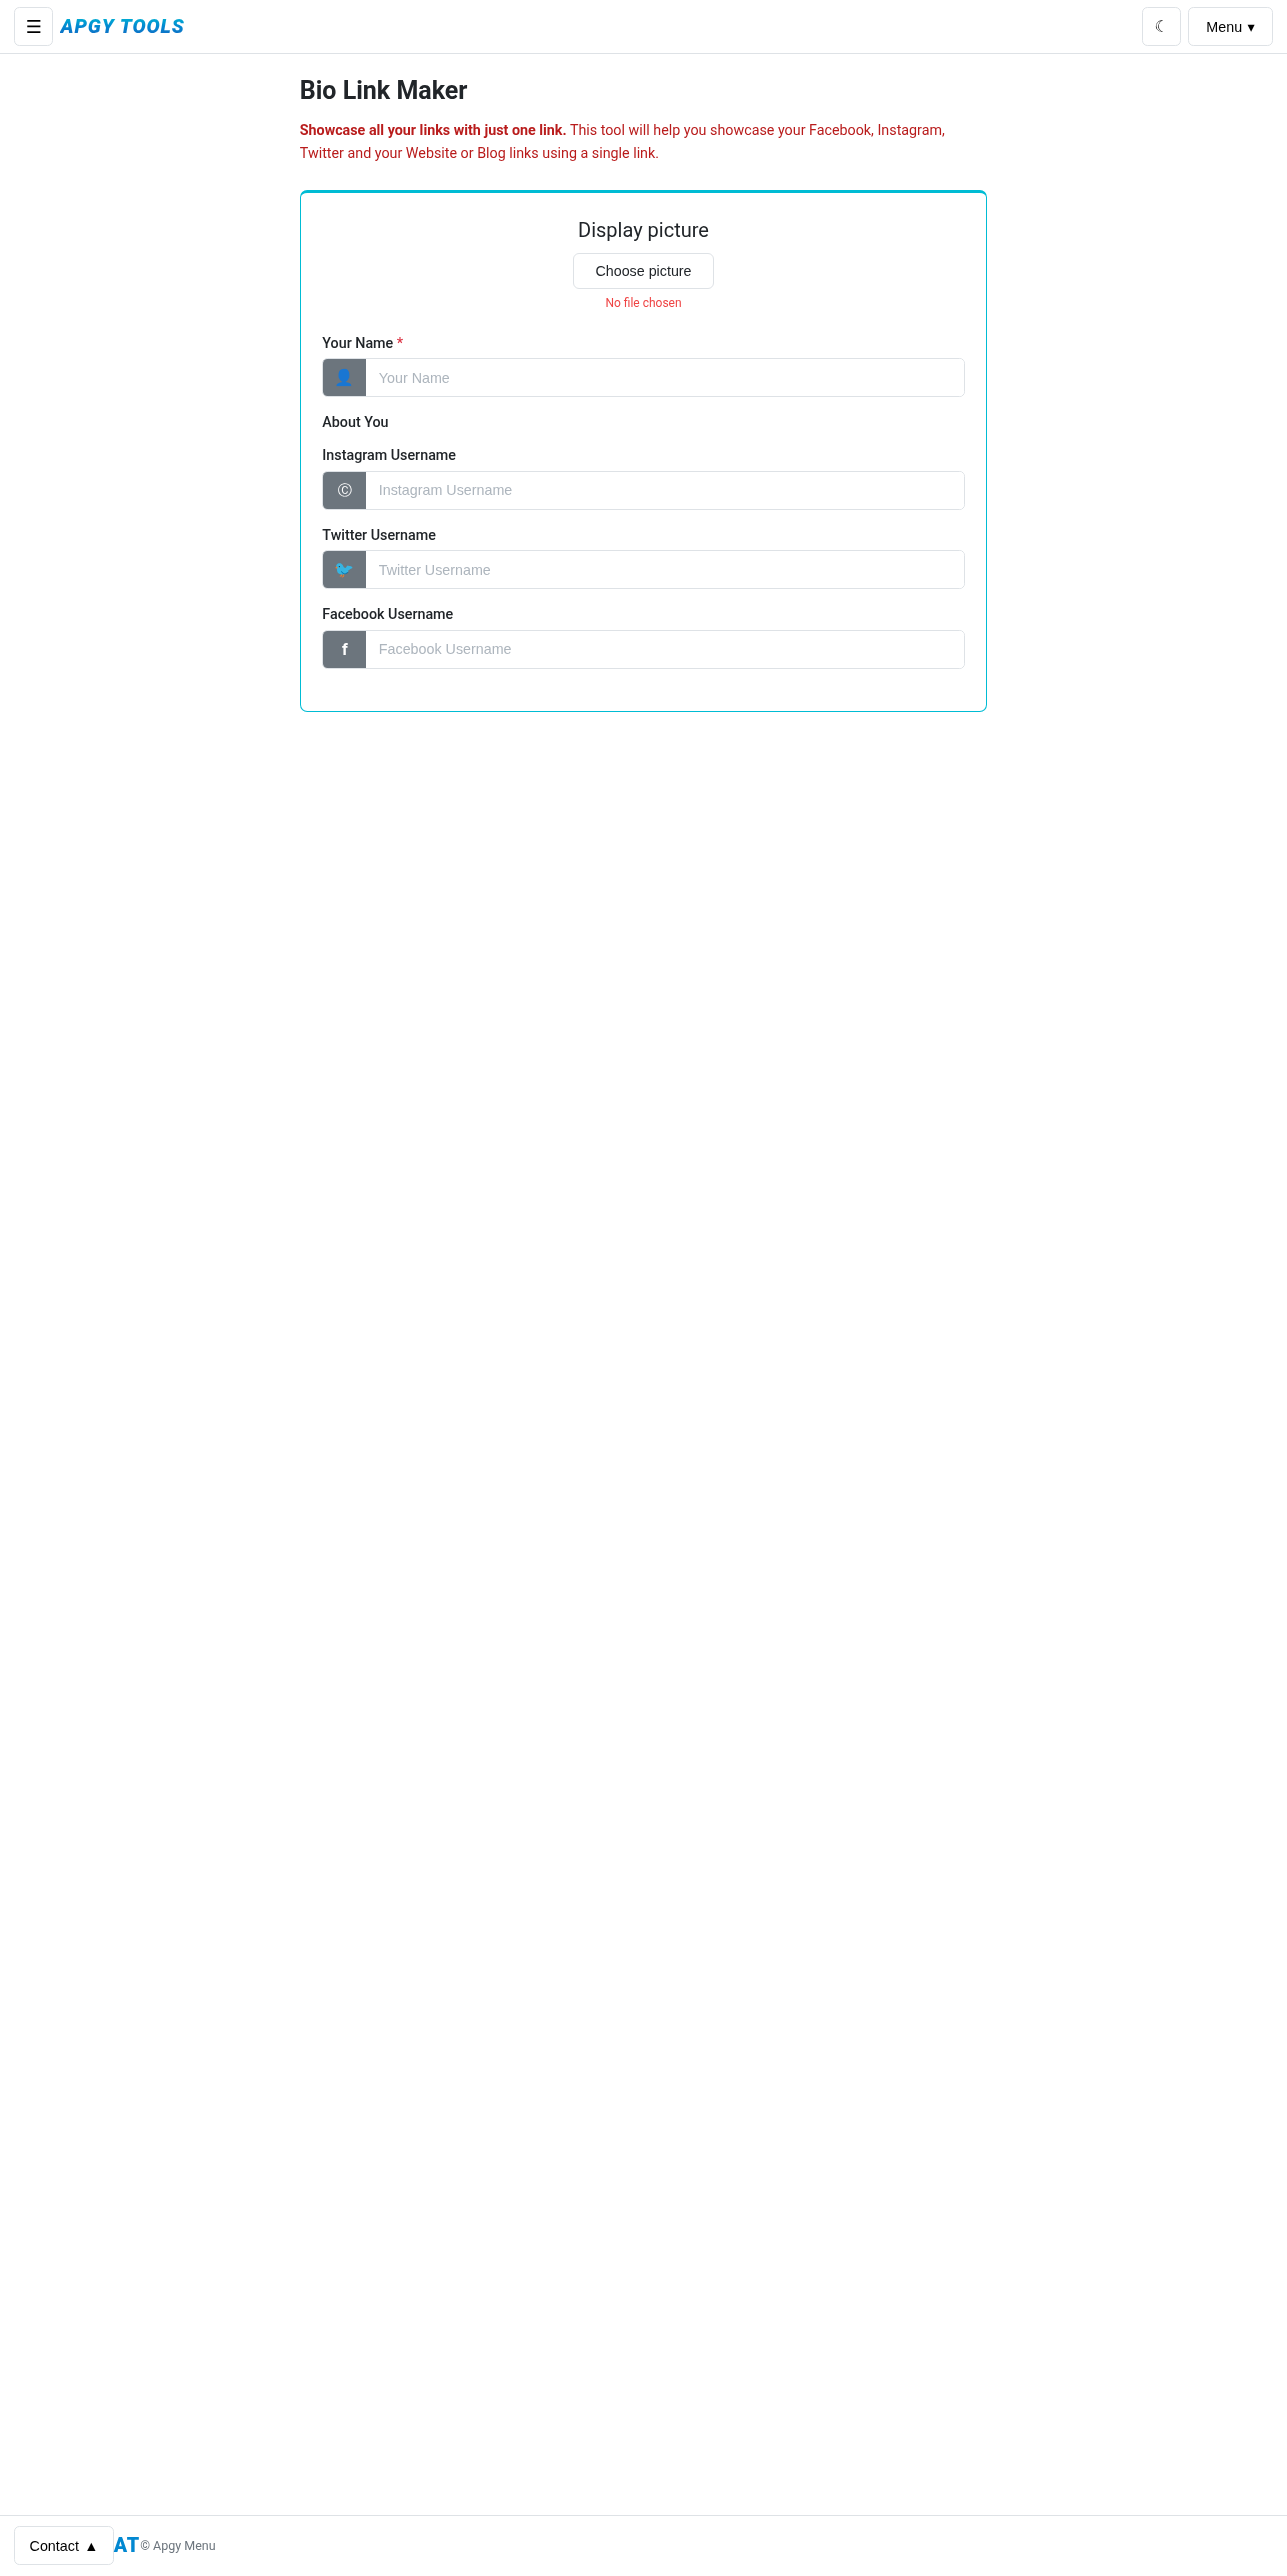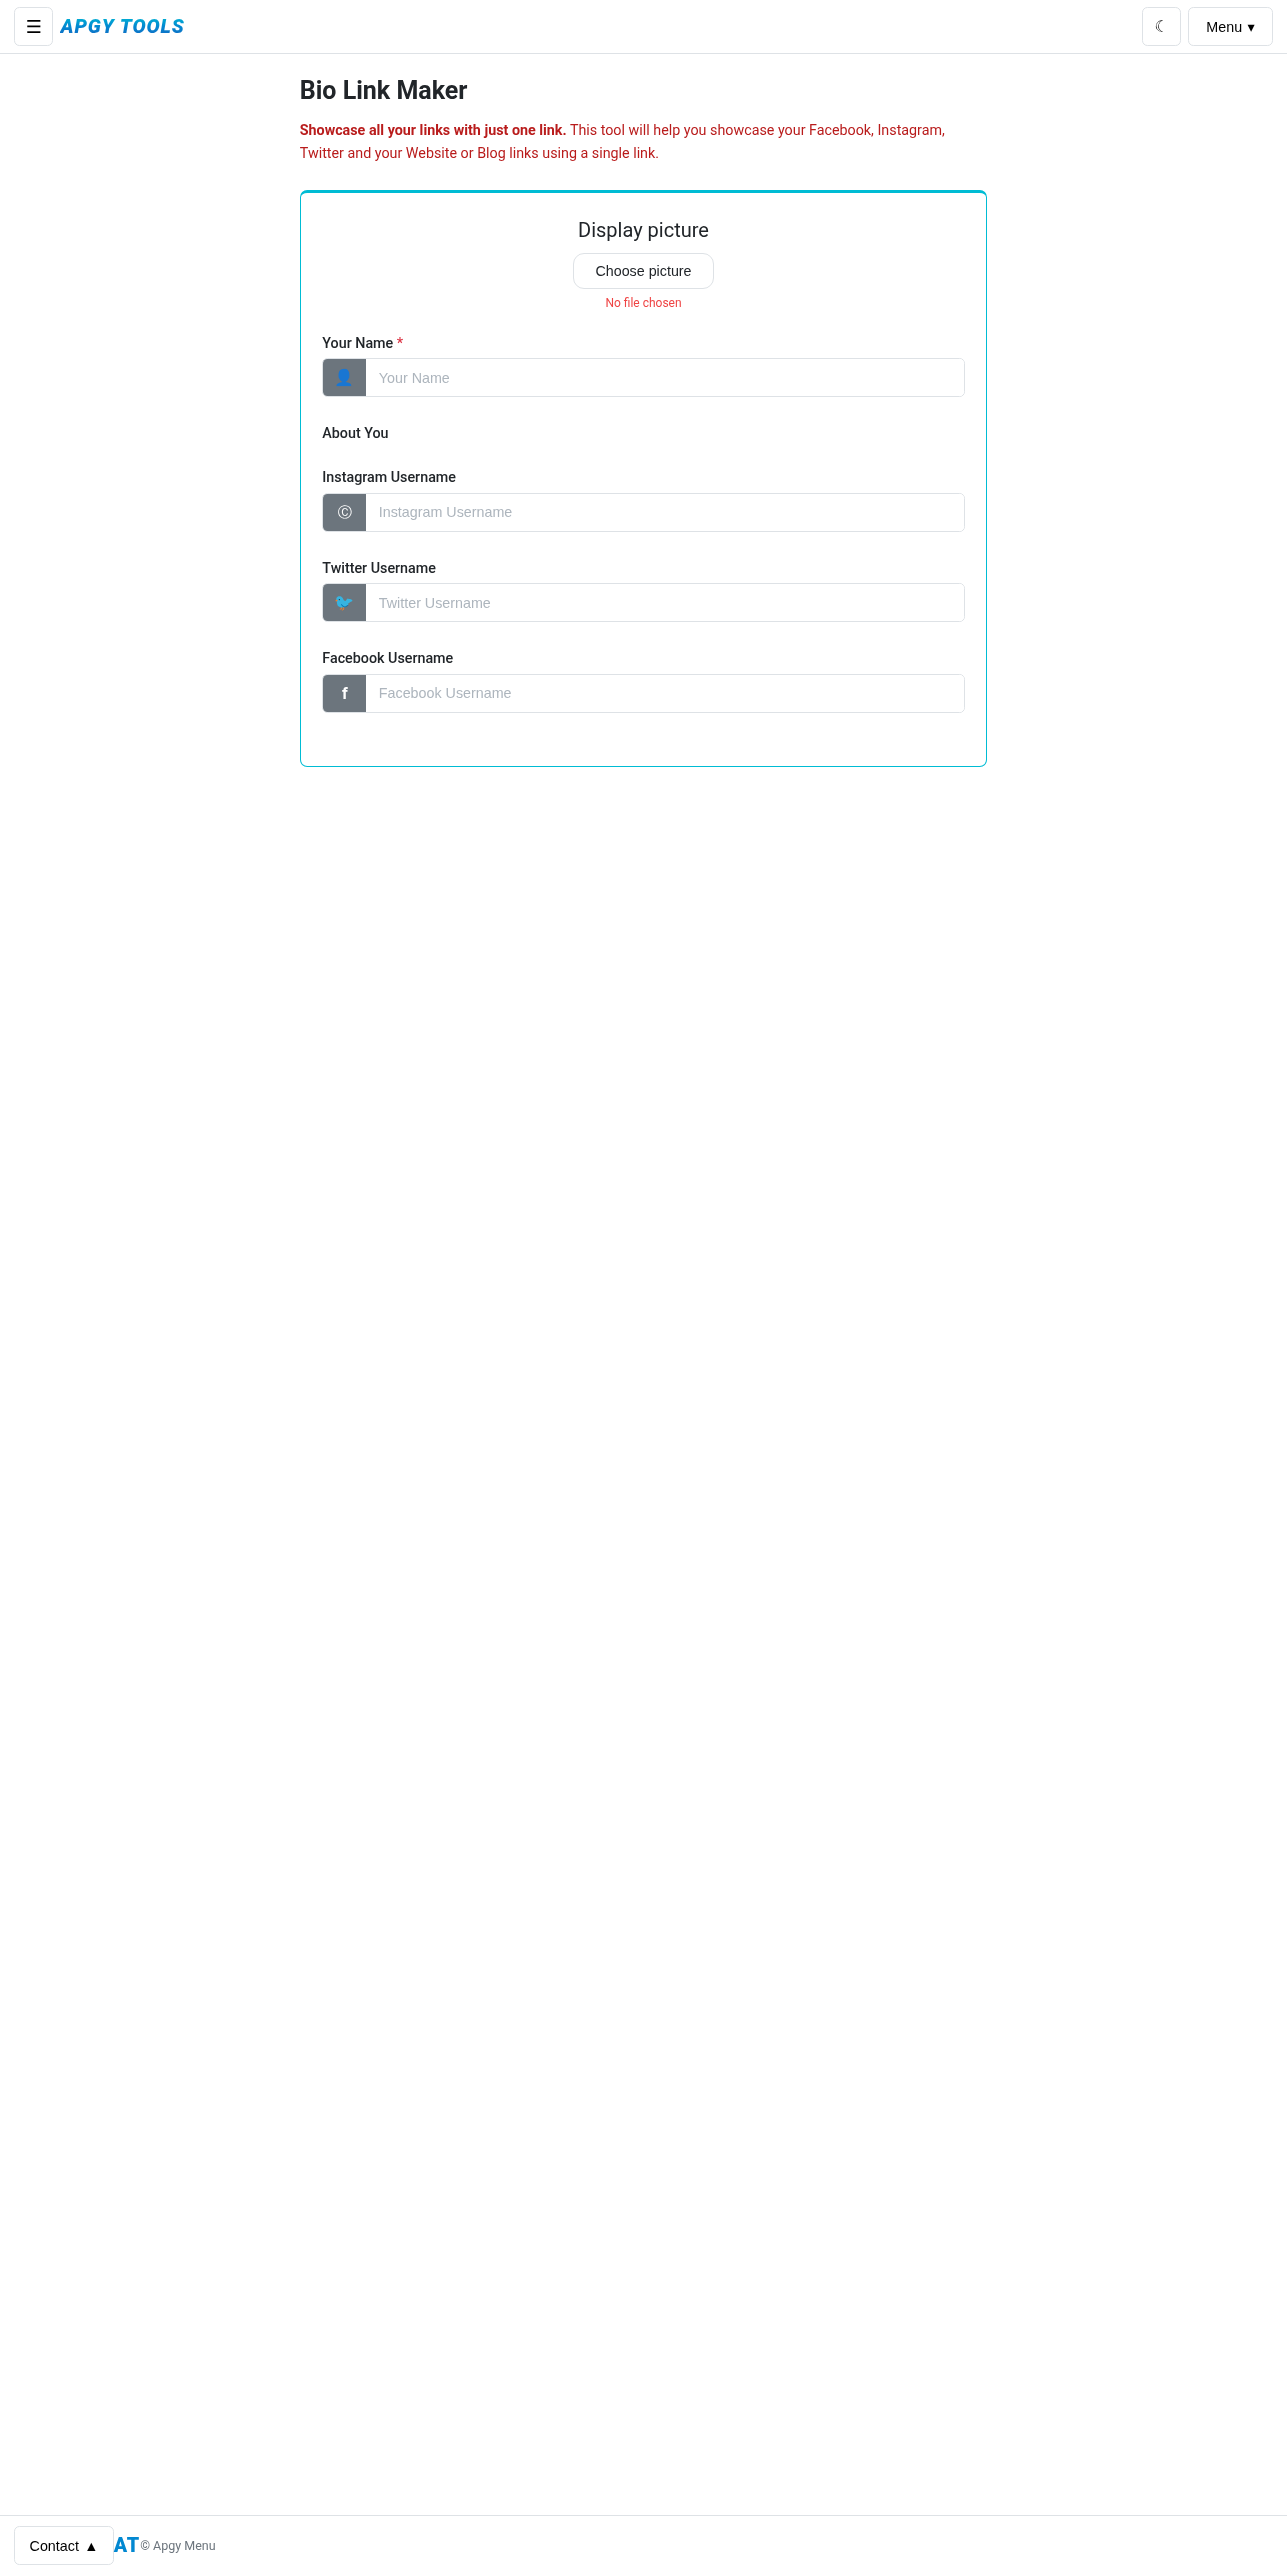--- a/index.html
+++ b/index.html
@@ -137,36 +137,36 @@
       color: #212529;
       margin-bottom: 10.7px;
       display: block;
     }
 
     .choose-picture-btn {
       display: inline-block;
       padding: 9px 21.5px;
       border: 0.9px solid #dee2e6;
       background: #fff;
-      border-radius: 11px;
+      border-radius: 6px;
       cursor: pointer;
       font-size: 14.3px;
       color: #212529;
       margin-bottom: 7.2px;
     }
 
     .no-file-text {
       font-size: 12px;
       color: #ef4444;
       display: block;
     }
 
     
     .field-group {
-      margin-bottom: 28px;
+      margin-bottom: 17px;
     }
 
     .field-label {
       font-size: 14.3px;
       font-weight: 500;
       margin-bottom: 7.2px;
       display: block;
       color: #212529;
     }
 

